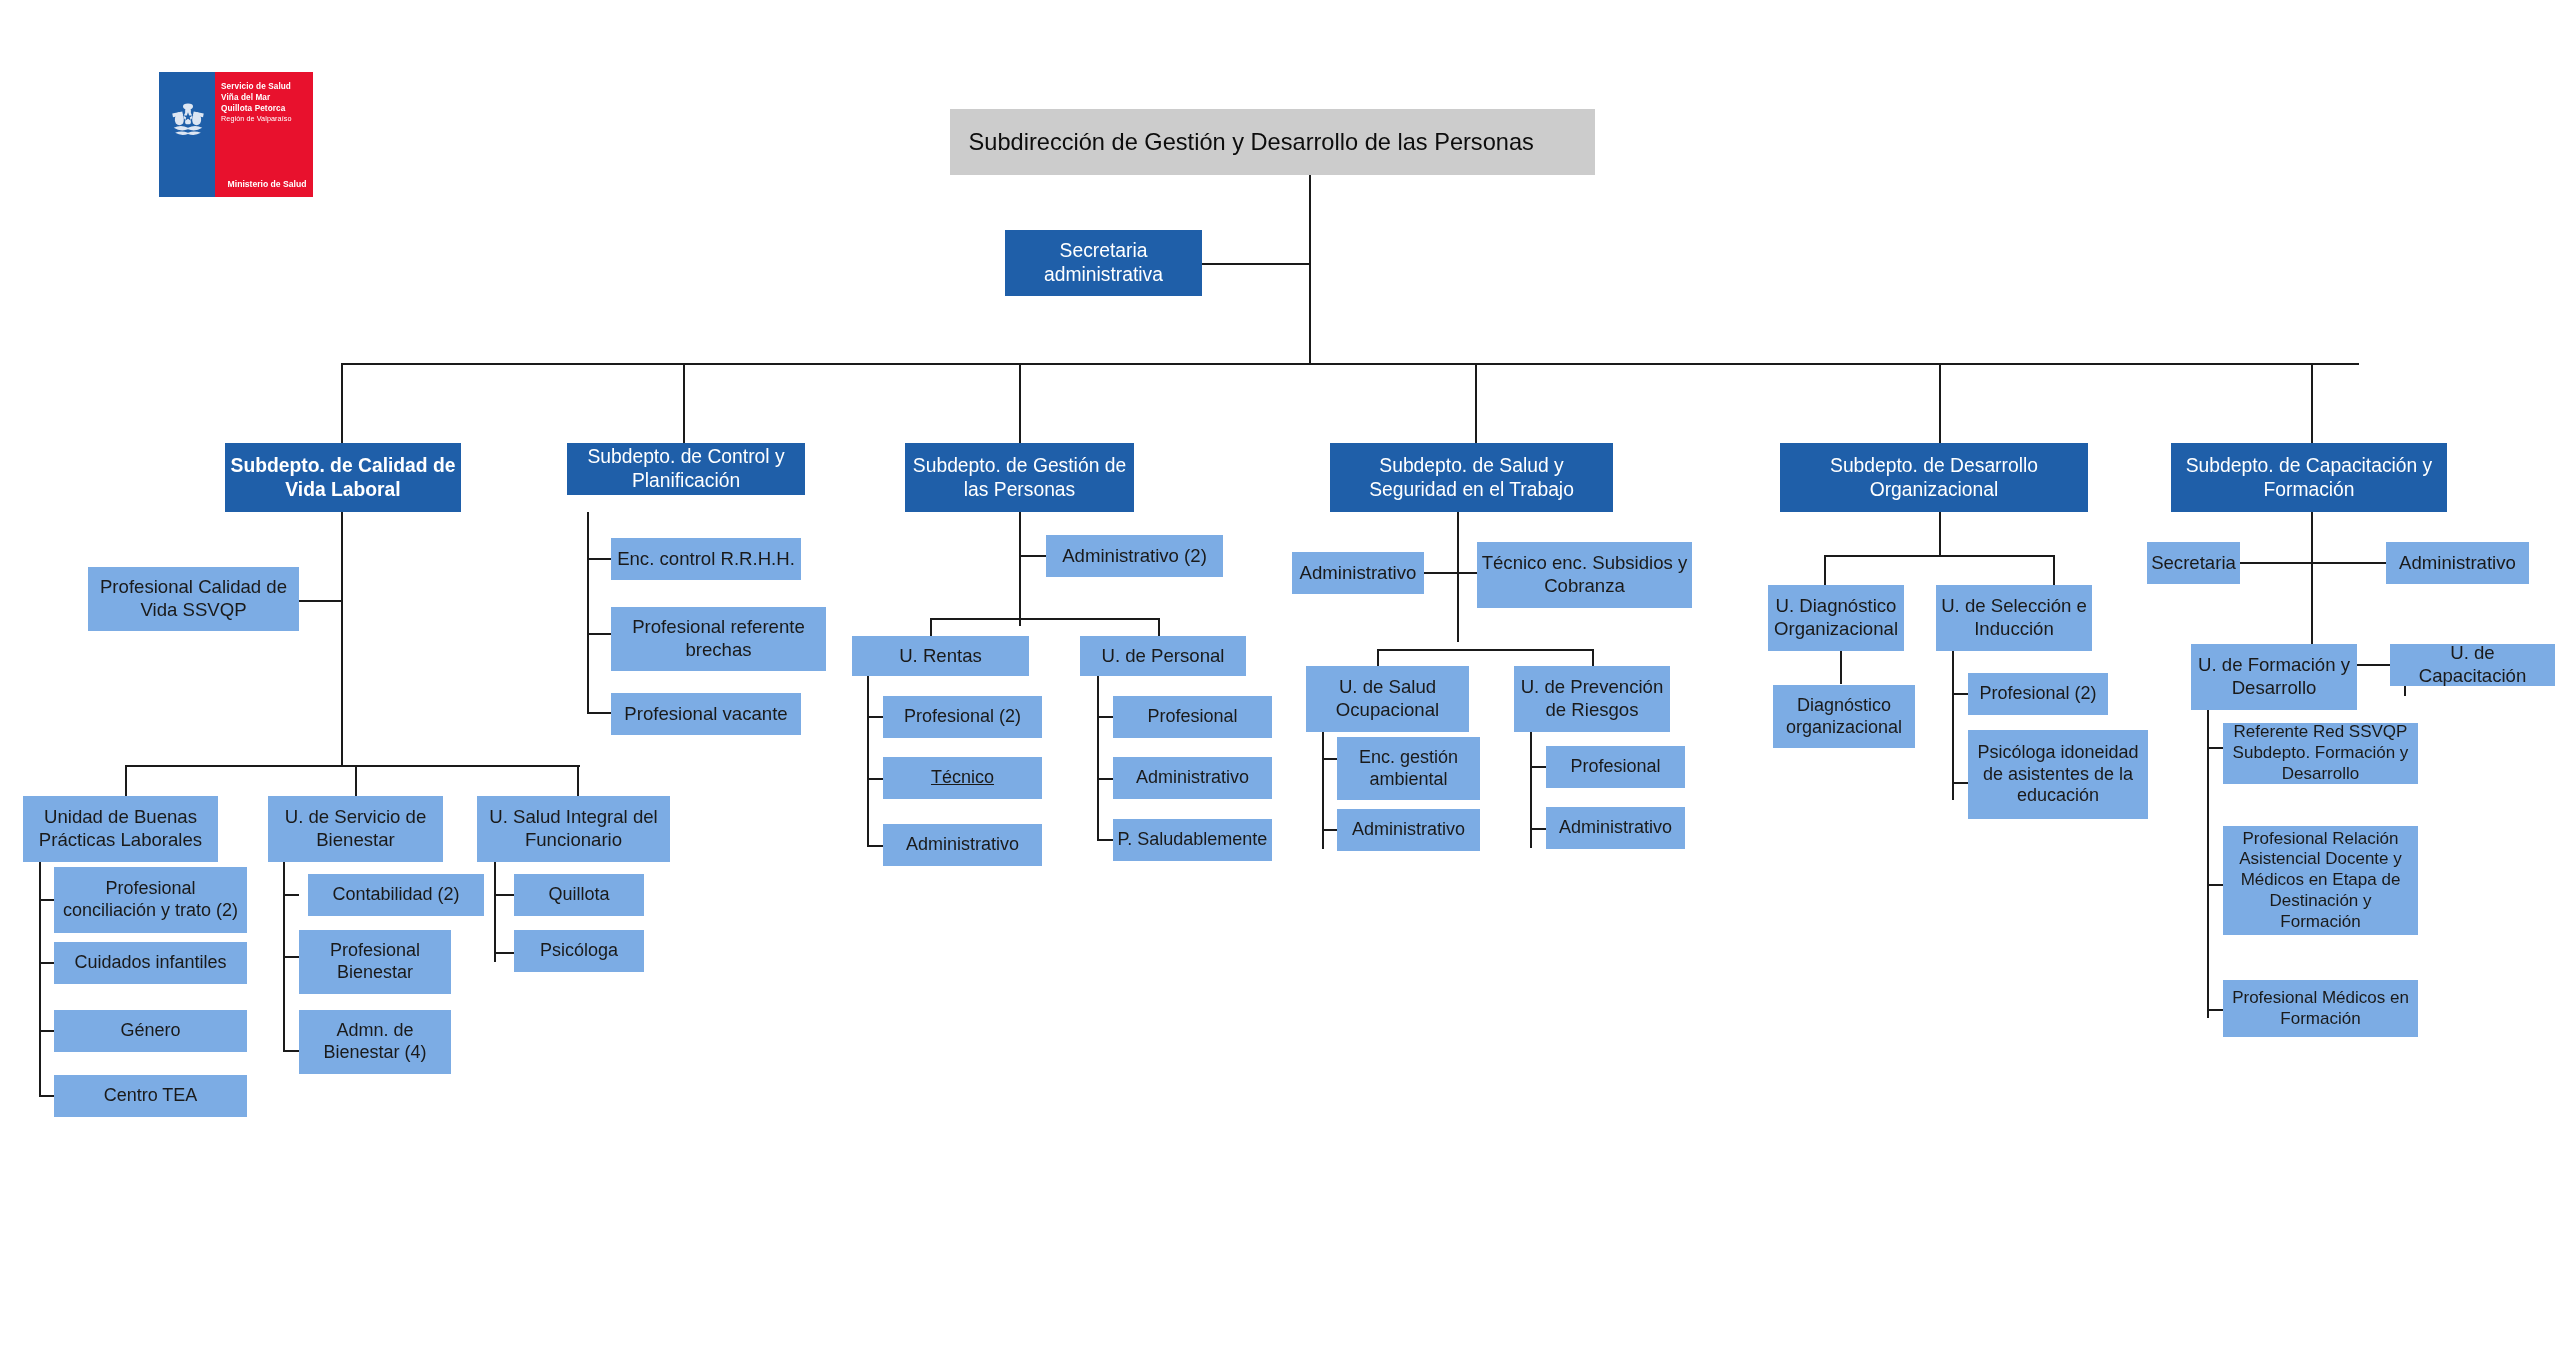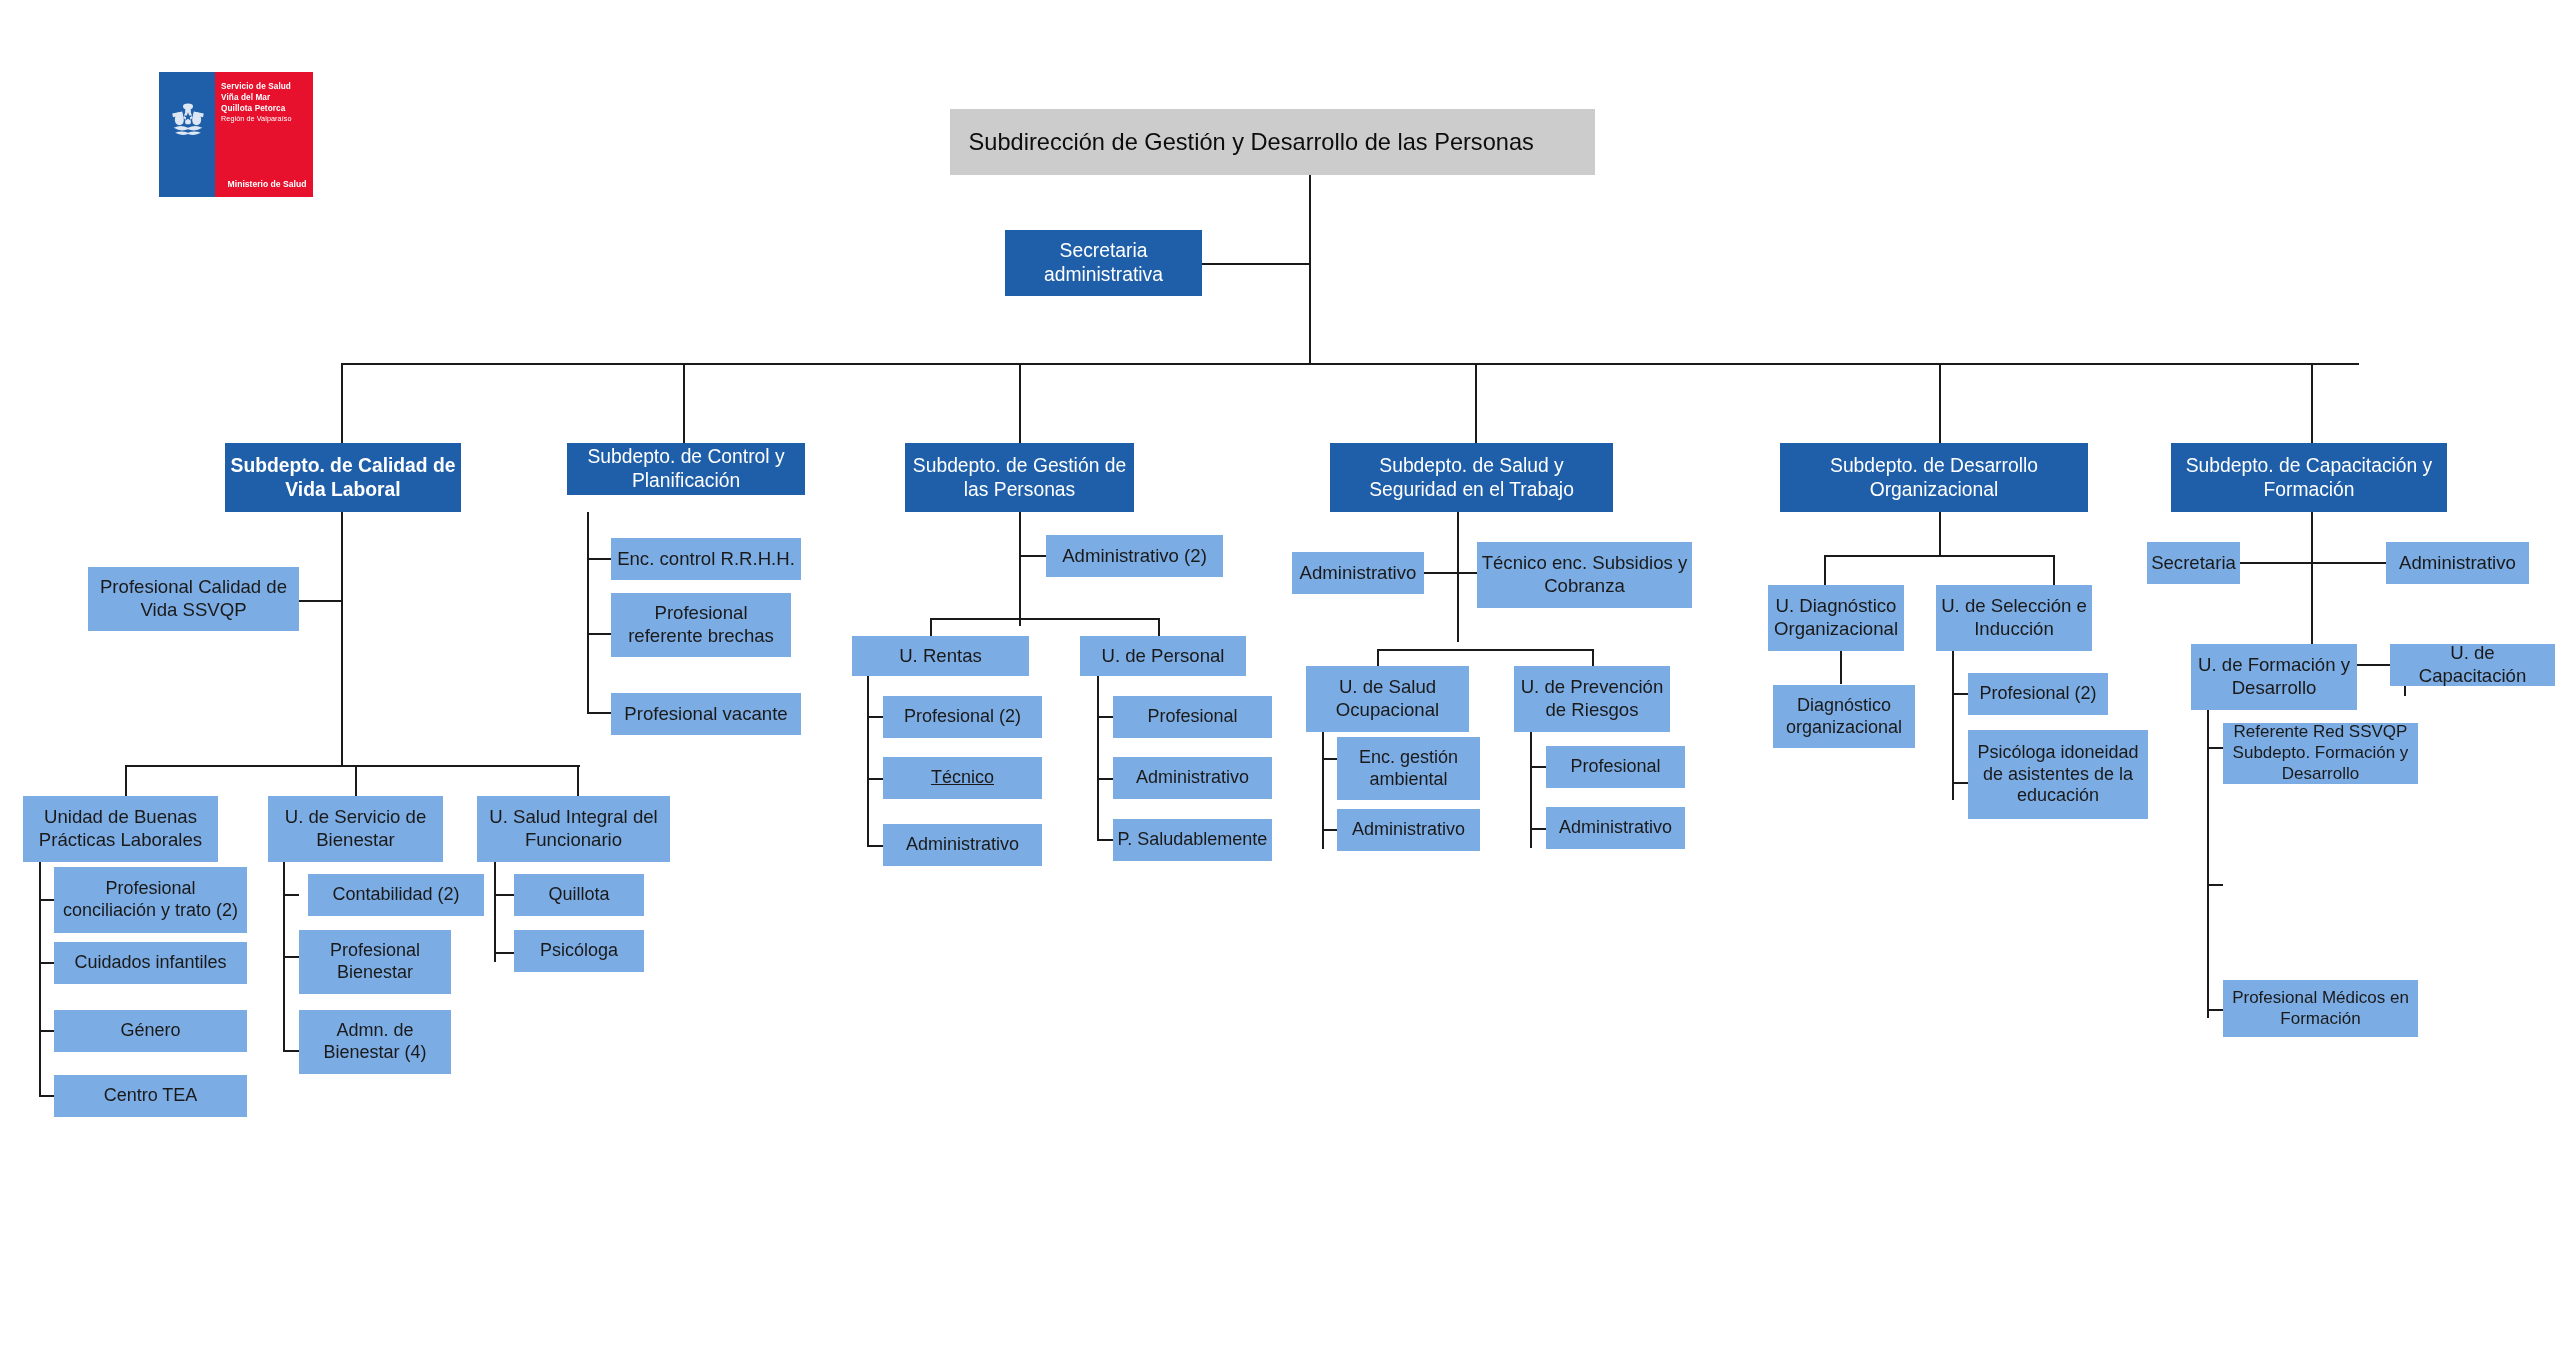--- a/index.html
+++ b/index.html
@@ -135,21 +135,21 @@
   <div class="ln lnh" style="left:494px; top:952px; width:20px;"></div>
   <div class="box box-light sm" style="left:514px; top:874px; width:130px; height:42px;">Quillota</div>
   <div class="box box-light sm" style="left:514px; top:930px; width:130px; height:42px;">Psicóloga</div>
 
   <div class="box box-dark" style="left:567px; top:443px; width:238px; height:52px;">Subdepto. de Control y Planificación</div>
   <div class="ln lnv" style="left:587px; top:512px; height:202px;"></div>
   <div class="ln lnh" style="left:587px; top:558px; width:24px;"></div>
   <div class="ln lnh" style="left:587px; top:633px; width:24px;"></div>
   <div class="ln lnh" style="left:587px; top:712px; width:24px;"></div>
   <div class="box box-light" style="left:611px; top:538px; width:190px; height:42px;">Enc. control R.R.H.H.</div>
-  <div class="box box-light" style="left:611px; top:593px; width:180px; height:64px;">Profesional referente brechas</div>
+  <div class="box box-light" style="left:611px; top:607px; width:215px; height:64px;">Profesional referente brechas</div>
   <div class="box box-light" style="left:611px; top:693px; width:190px; height:42px;">Profesional vacante</div>
 
   <div class="box box-dark" style="left:905px; top:443px; width:229px; height:69px;">Subdepto. de Gestión de las Personas</div>
   <div class="ln lnv" style="left:1019px; top:512px; height:114px;"></div>
   <div class="ln lnh" style="left:1019px; top:555px; width:27px;"></div>
   <div class="box box-light" style="left:1046px; top:535px; width:177px; height:42px;">Administrativo (2)</div>
 
   <div class="ln lnh" style="left:930px; top:618px; width:230px;"></div>
   <div class="ln lnv" style="left:930px; top:618px; height:31.5px;"></div>
   <div class="ln lnv" style="left:1158px; top:618px; height:31.5px;"></div>
@@ -224,18 +224,19 @@
   <div class="ln lnh" style="left:2207px; top:664px; width:198px;"></div>
   <div class="ln lnv" style="left:2207px; top:664px; height:31.5px;"></div>
   <div class="ln lnv" style="left:2404px; top:664px; height:31.5px;"></div>
 
   <div class="box box-light" style="left:2191px; top:644px; width:166px; height:66px;">U. de Formación y Desarrollo</div>
   <div class="ln lnv" style="left:2207px; top:710px; height:308px;"></div>
   <div class="ln lnh" style="left:2207px; top:747px; width:15.7px;"></div>
   <div class="ln lnh" style="left:2207px; top:884px; width:15.7px;"></div>
   <div class="ln lnh" style="left:2207px; top:1009px; width:15.7px;"></div>
   <div class="box box-light xs" style="left:2223px; top:723px; width:195px; height:61px;">Referente Red SSVQP Subdepto. Formación y Desarrollo</div>
+  <div class="box box-light xs" style="left:2223px; top:826px; width:195px; height:109px;">Profesional Relación Asistencial Docente y Médicos en Etapa de Destinación y Formación</div>
   <div class="box box-light xs" style="left:2223px; top:980px; width:195px; height:57px;">Profesional Médicos en Formación</div>
 
   <div class="box box-light" style="left:2390px; top:644px; width:165px; height:42px;">U. de Capacitación</div>
 
 </div>
 
 
 </body></html>

